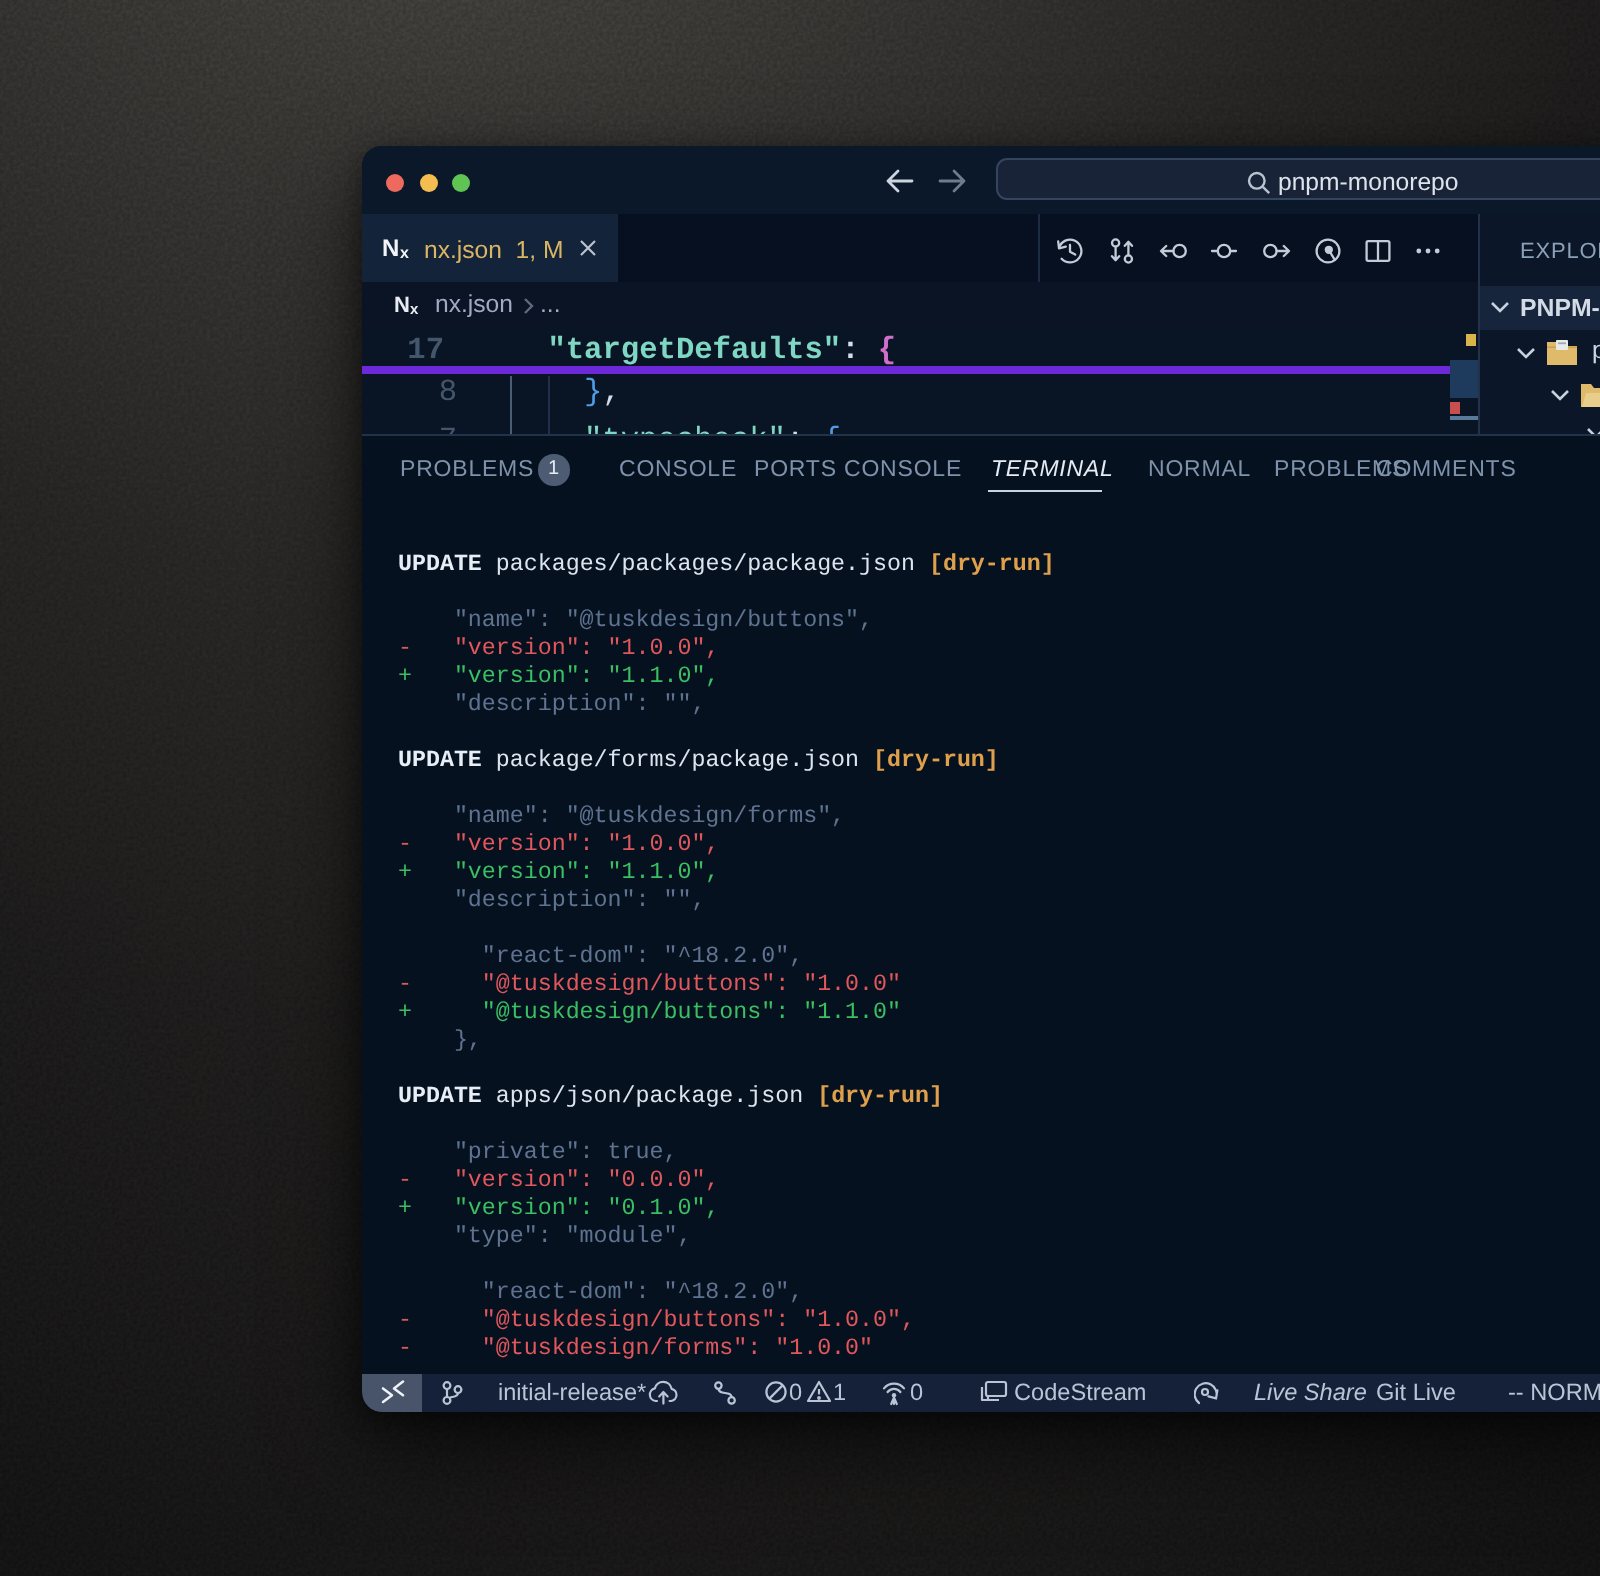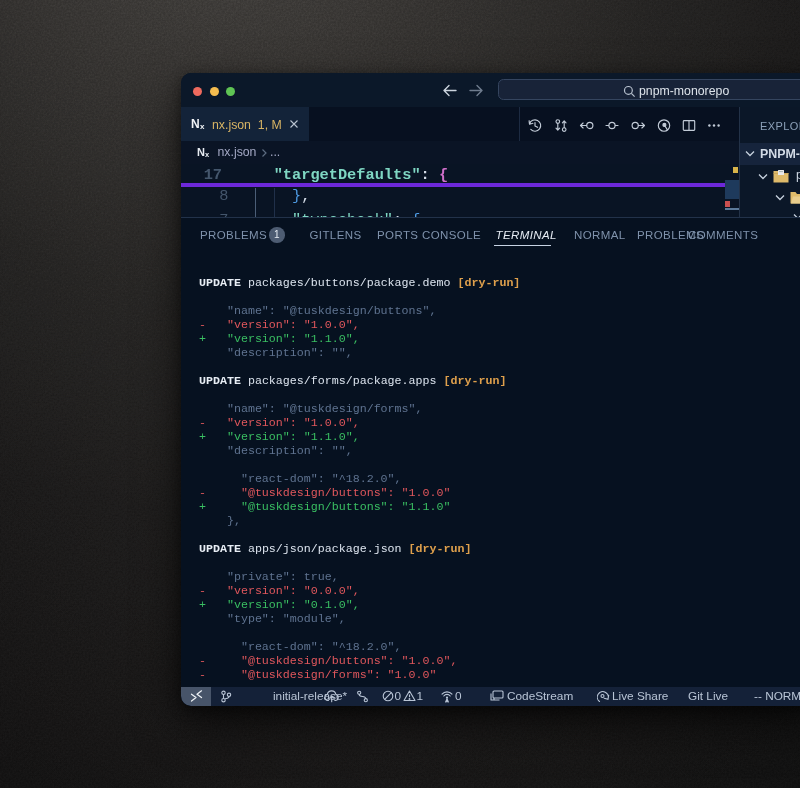--- a/index.html
+++ b/index.html
@@ -215,35 +215,35 @@
       <svg class="abs" style="left:53px;top:5px;" width="10" height="7" viewBox="0 0 10 7" fill="none" stroke="#c7d1de" stroke-width="1.3">
           <path d="M1 1.5 L5 5.5 L9 1.5"></path>
         </svg>
     </div>
   </div>
 
   <div id="panel">
     <div class="abs" style="left:0;top:0;width:639px;height:1px;background:#22324a;"></div>
     <div class="ptab abs" style="left:19px;top:12px;">PROBLEMS</div>
     <div class="abs" style="left:88px;top:10.5px;width:15.5px;height:15.5px;border-radius:50%;background:#4d5c72;color:#e6ebf2;font-size:10px;text-align:center;line-height:15.5px;">1</div>
-    <div class="ptab abs" style="left:128.5px;top:12px;">GITLENS</div>
+    <div class="ptab abs" style="left:128.5px;top:12px;">CONSOLE</div>
     <div class="ptab abs" style="left:196px;top:12px;">PORTS CONSOLE</div>
     <div class="ptab abs" style="left:314.5px;top:12px;color:#e6ecf4;font-style:italic;">TERMINAL</div>
     <div class="abs" style="left:313px;top:28.5px;width:57px;height:1px;background:#c7d3e3;"></div>
     <div class="ptab abs" style="left:393px;top:12px;">NORMAL</div>
     <div class="ptab abs" style="left:456px;top:12px;">PROBLEMS</div>
     <div class="ptab abs" style="left:507px;top:12px;">COMMENTS</div>
-    <div id="term"><b>UPDATE</b><span class="tw"> packages/buttons/package.demo </span><span class="to">[dry-run]</span>
+    <div id="term"><b>UPDATE</b><span class="tw"> packages/packages/package.json </span><span class="to">[dry-run]</span>
 
     "name": "@tuskdesign/buttons",
 <span class="tr">-   "version": "1.0.0",</span>
 <span class="tg">+   "version": "1.1.0",</span>
     "description": "",
 
-<b>UPDATE</b><span class="tw"> packages/forms/package.apps </span><span class="to">[dry-run]</span>
+<b>UPDATE</b><span class="tw"> package/forms/package.json </span><span class="to">[dry-run]</span>
 
     "name": "@tuskdesign/forms",
 <span class="tr">-   "version": "1.0.0",</span>
 <span class="tg">+   "version": "1.1.0",</span>
     "description": "",
 
       "react-dom": "^18.2.0",
 <span class="tr">-     "@tuskdesign/buttons": "1.0.0"</span>
 <span class="tg">+     "@tuskdesign/buttons": "1.1.0"</span>
     },
@@ -266,21 +266,21 @@
           <path d="M1.5 4.2 L6 7.6 L1.5 11"></path>
           <path d="M11.5 0.8 L7 4.2 L11.5 7.6"></path>
         </svg>
     </div>
     <svg class="abs" style="left:38.5px;top:3px;" width="12" height="13" viewBox="0 0 12 13" fill="none" stroke="#b9c5d6" stroke-width="1.1">
         <circle cx="3.5" cy="2.8" r="1.7"></circle>
         <circle cx="3.5" cy="10.2" r="1.7"></circle>
         <circle cx="9" cy="4.8" r="1.7"></circle>
         <path d="M3.5 4.5 V8.5 M9 6.5 C9 8.5 6.5 8.3 5 8.8"></path>
       </svg>
-    <div class="abs" style="left:60px;top:2.5px;padding-left:32px;">initial-release*</div>
+    <div class="abs" style="left:36px;top:2.5px;padding-left:32px;">initial-release*</div>
     <svg class="abs" style="left:143px;top:3px;" width="16" height="13" viewBox="0 0 16 13" fill="none" stroke="#b9c5d6" stroke-width="1.1" stroke-linecap="round" stroke-linejoin="round">
         <path d="M4.5 10.5 H3.8 A3.2 3.2 0 0 1 3.4 4.2 A4.3 4.3 0 0 1 11.8 4.4 A3.1 3.1 0 0 1 11.6 10.5 H10.8"></path>
         <path d="M7.7 11.8 V6.2 M5.6 8.2 L7.7 6 l2.1 2.2"></path>
       </svg>
     <svg class="abs" style="left:175px;top:3px;" width="13" height="13" viewBox="0 0 13 13" fill="none" stroke="#b9c5d6" stroke-width="1.1">
         <circle cx="3.2" cy="2.8" r="1.6"></circle>
         <circle cx="9.8" cy="10.2" r="1.6"></circle>
         <path d="M3.2 4.4 C3.2 7.8 9.8 5.2 9.8 8.6"></path>
       </svg>
     <svg class="abs" style="left:201px;top:3.5px;" width="12" height="12" viewBox="0 0 12 12" fill="none" stroke="#b9c5d6" stroke-width="1.1">
@@ -302,17 +302,17 @@
     <div class="abs" style="left:274px;top:2.5px;">0</div>
     <svg class="abs" style="left:309px;top:3.5px;" width="14" height="12" viewBox="0 0 14 12" fill="none" stroke="#b9c5d6" stroke-width="1.1" stroke-linejoin="round">
         <rect x="3" y="1" width="10" height="7" rx="1"></rect>
         <path d="M1 3.5 V10 H9.5 M4 10.5 L4 8"></path>
       </svg>
     <div class="abs" style="left:326px;top:2.5px;">CodeStream</div>
     <svg class="abs" style="left:416px;top:3px;" width="13" height="13" viewBox="0 0 13 13" fill="none" stroke="#b9c5d6" stroke-width="1.1" stroke-linecap="round">
         <path d="M2.5 11.5 A 5.5 5.5 0 1 1 11 9 M11.7 5.2 L11 9.2 L7.2 8.2"></path>
         <circle cx="5.5" cy="6" r="1.5"></circle>
       </svg>
-    <div class="abs" style="left:431px;top:2.5px;">Live Share</div>
+    <div class="abs" style="left:446px;top:2.5px;font-style:italic;">Live Share</div>
     <div class="abs" style="left:507px;top:2.5px;">Git Live</div>
     <div class="abs" style="left:573px;top:2.5px;white-space:nowrap;">-- NORMAL --</div>
   </div>
 </div>
 
 </body></html>

